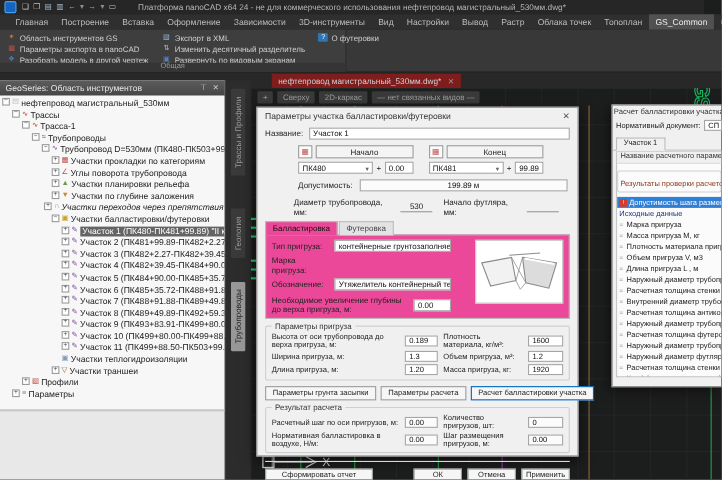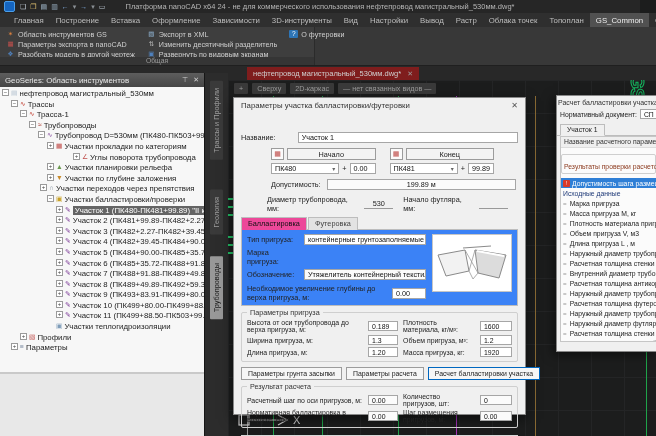--- a/index.html
+++ b/index.html
@@ -72,40 +72,40 @@
   .dialog{position:absolute;left:233px;top:97px;width:293px;height:318px;background:#f0f0f0;z-index:5;
           border:1px solid #888;box-shadow:0 4px 12px rgba(0,0,0,.55);box-sizing:border-box;color:#222}
   .dlg-title{height:14px;display:flex;align-items:center;padding:0 7px;font-size:7.8px;color:#333}
   .dlg-close{margin-left:auto;font-size:8px;color:#555}
   .dlg-body{padding:2px 7px 0;font-size:7.3px}
   .input{background:#fff;border:1px solid #a6a6a6;height:11px;box-sizing:border-box;font-size:7.2px;
          display:flex;align-items:center;padding:0 3px;color:#111}
   .ro{background:#fbfbfb}
   .select{display:flex;align-items:center;justify-content:space-between;gap:2px}
   .dd-arrow{color:#666;font-size:6px;flex:none}
-  .name-row{display:flex;align-items:center;gap:22px;margin:18px 0 5px}
+  .name-row{display:flex;align-items:center;gap:5px;margin:2px 0 5px}
   .name-row .input{flex:1}
   .pk-block{margin:0 24px 0 30px}
   .pk-cols{display:grid;grid-template-columns:1fr 1fr;column-gap:14px}
   .pk-btnrow{display:flex;gap:3px;margin-bottom:3px}
   .mini-btn{width:13px;height:12px;background:#fbfbfb;border:1px solid #9c9c9c;display:flex;align-items:center;
             justify-content:center;font-size:7px;color:#c0504d;box-sizing:border-box}
   .big-btn{flex:1;height:12px;background:#f4f4f4;border:1px solid #9c9c9c;display:flex;align-items:center;
            justify-content:center;font-size:7.3px;box-sizing:border-box}
   .pk-row{display:flex;align-items:center;gap:3px}
   .pk-row .select{flex:1}
   .pk-off{width:26px;flex:none}
   .len-row{display:flex;align-items:center;margin:5px 0 5px 30px;gap:6px}
   .len-row .input{flex:1;justify-content:center;margin-right:2px}
   .dia-row{display:flex;align-items:center;margin:1px 0 4px 26px}
   .dia-val{width:30px;border-bottom:1px solid #999;text-align:center;margin:0 10px 0 6px;height:9px}
   .tabs{display:flex;margin-top:2px}
   .tab{padding:1px 6px 2px;font-size:7.3px;border:1px solid #bdbdbd;border-bottom:none;background:#e3e3e3;color:#444;margin-right:1px}
   .tab.active{background:#ec4899;color:#111}
-  .tabbox{border:1px solid #bdbdbd;background:#3b82f6;padding:4px 5px 3px;display:flex;gap:6px;margin-top:-1px}
+  .tabbox{border:1px solid #bdbdbd;background:#ec4899;padding:4px 5px 3px;display:flex;gap:22px;margin-top:-1px}
   .tb-left{flex:1;min-width:0}
   .tb-row{display:flex;align-items:center;gap:3px;margin-bottom:3px}
   .tb-row .lbl{width:54px;flex:none}
   .tb-row .input{flex:1;min-width:0;overflow:hidden;white-space:nowrap}
   .ill{width:78px;height:56px;background:#fff;border:1px solid #c6c6c6;flex:none}
   .depth-row{display:flex;align-items:center;gap:5px;margin-top:4px}
   .depth-row .input{width:34px;flex:none}
   .group{position:relative;border:1px solid #cfcfcf;border-radius:2px;margin:6px 0 4px;padding:6px 5px 2px}
   .legend{position:absolute;top:-5px;left:5px;background:#f0f0f0;padding:0 3px;font-size:7.2px;color:#333}
   .g-row{display:grid;grid-template-columns:minmax(0,1fr) 30px minmax(0,.62fr) 32px;gap:2px 5px;
@@ -279,44 +279,44 @@
         <div class="tree-row" style="padding-left: 38px;">
           <span class="toggle">−</span>
           <span class="t-icon" style="color: rgb(136, 78, 160);">∿</span>
           <span class="t-label">Трубопровод D=530мм (ПК480-ПК503+99.86)</span>
         </div>
         <div class="tree-row" style="padding-left: 47px;">
           <span class="toggle">+</span>
           <span class="t-icon" style="color: rgb(192, 80, 77);">▦</span>
           <span class="t-label">Участки прокладки по категориям</span>
         </div>
-        <div class="tree-row" style="padding-left: 73px;">
+        <div class="tree-row" style="padding-left: 47px;">
           <span class="toggle">+</span>
           <span class="t-icon" style="color: rgb(192, 80, 77);">∠</span>
           <span class="t-label">Углы поворота трубопровода</span>
         </div>
         <div class="tree-row" style="padding-left: 47px;">
           <span class="toggle">+</span>
           <span class="t-icon" style="color: rgb(106, 153, 78);">▲</span>
           <span class="t-label">Участки планировки рельефа</span>
         </div>
         <div class="tree-row" style="padding-left: 47px;">
           <span class="toggle">+</span>
           <span class="t-icon" style="color: rgb(200, 138, 42);">▼</span>
           <span class="t-label">Участки по глубине заложения</span>
         </div>
-        <div class="tree-row" style="padding-left: 40px;">
+        <div class="tree-row" style="padding-left: 40px; font-style: italic;">
           <span class="toggle">+</span>
           <span class="t-icon" style="color: rgb(138, 151, 165);">∩</span>
           <span class="t-label">Участки переходов через препятствия</span>
         </div>
         <div class="tree-row" style="padding-left: 47px;">
           <span class="toggle">−</span>
           <span class="t-icon" style="color: rgb(201, 162, 39);">▣</span>
-          <span class="t-label">Участки балластировки/проверки</span>
+          <span class="t-label">Участки балластировки/футеровки</span>
         </div>
         <div class="tree-row selected" style="padding-left: 56px;">
           <span class="toggle">+</span>
           <span class="t-icon" style="color: rgb(125, 60, 152);">✎</span>
           <span class="t-label">Участок 1 (ПК480-ПК481+99.89) "II кат."</span>
         </div>
         <div class="tree-row" style="padding-left: 56px;">
           <span class="toggle">+</span>
           <span class="t-icon" style="color: rgb(125, 60, 152);">✎</span>
           <span class="t-label">Участок 2 (ПК481+99.89-ПК482+2.27) "III кат."</span>
@@ -363,20 +363,25 @@
         </div>
         <div class="tree-row" style="padding-left: 56px;">
           <span class="toggle">+</span>
           <span class="t-icon" style="color: rgb(125, 60, 152);">✎</span>
           <span class="t-label">Участок 11 (ПК499+88.50-ПК503+99.86)</span>
         </div>
         <div class="tree-row" style="padding-left: 47px;">
           <span class="toggle"></span>
           <span class="t-icon" style="color: rgb(127, 157, 185);">▣</span>
           <span class="t-label">Участки теплогидроизоляции</span>
+        </div>
+        <div class="tree-row" style="padding-left: 47px;">
+          <span class="toggle">+</span>
+          <span class="t-icon" style="color: rgb(160, 106, 58);">▽</span>
+          <span class="t-label">Участки траншеи</span>
         </div>
         <div class="tree-row" style="padding-left: 20px;">
           <span class="toggle">+</span>
           <span class="t-icon" style="color: rgb(192, 80, 77);">▧</span>
           <span class="t-label">Профили</span>
         </div>
         <div class="tree-row" style="padding-left: 11px;">
           <span class="toggle">+</span>
           <span class="t-icon" style="color: rgb(122, 138, 160);">≡</span>
           <span class="t-label">Параметры</span>

